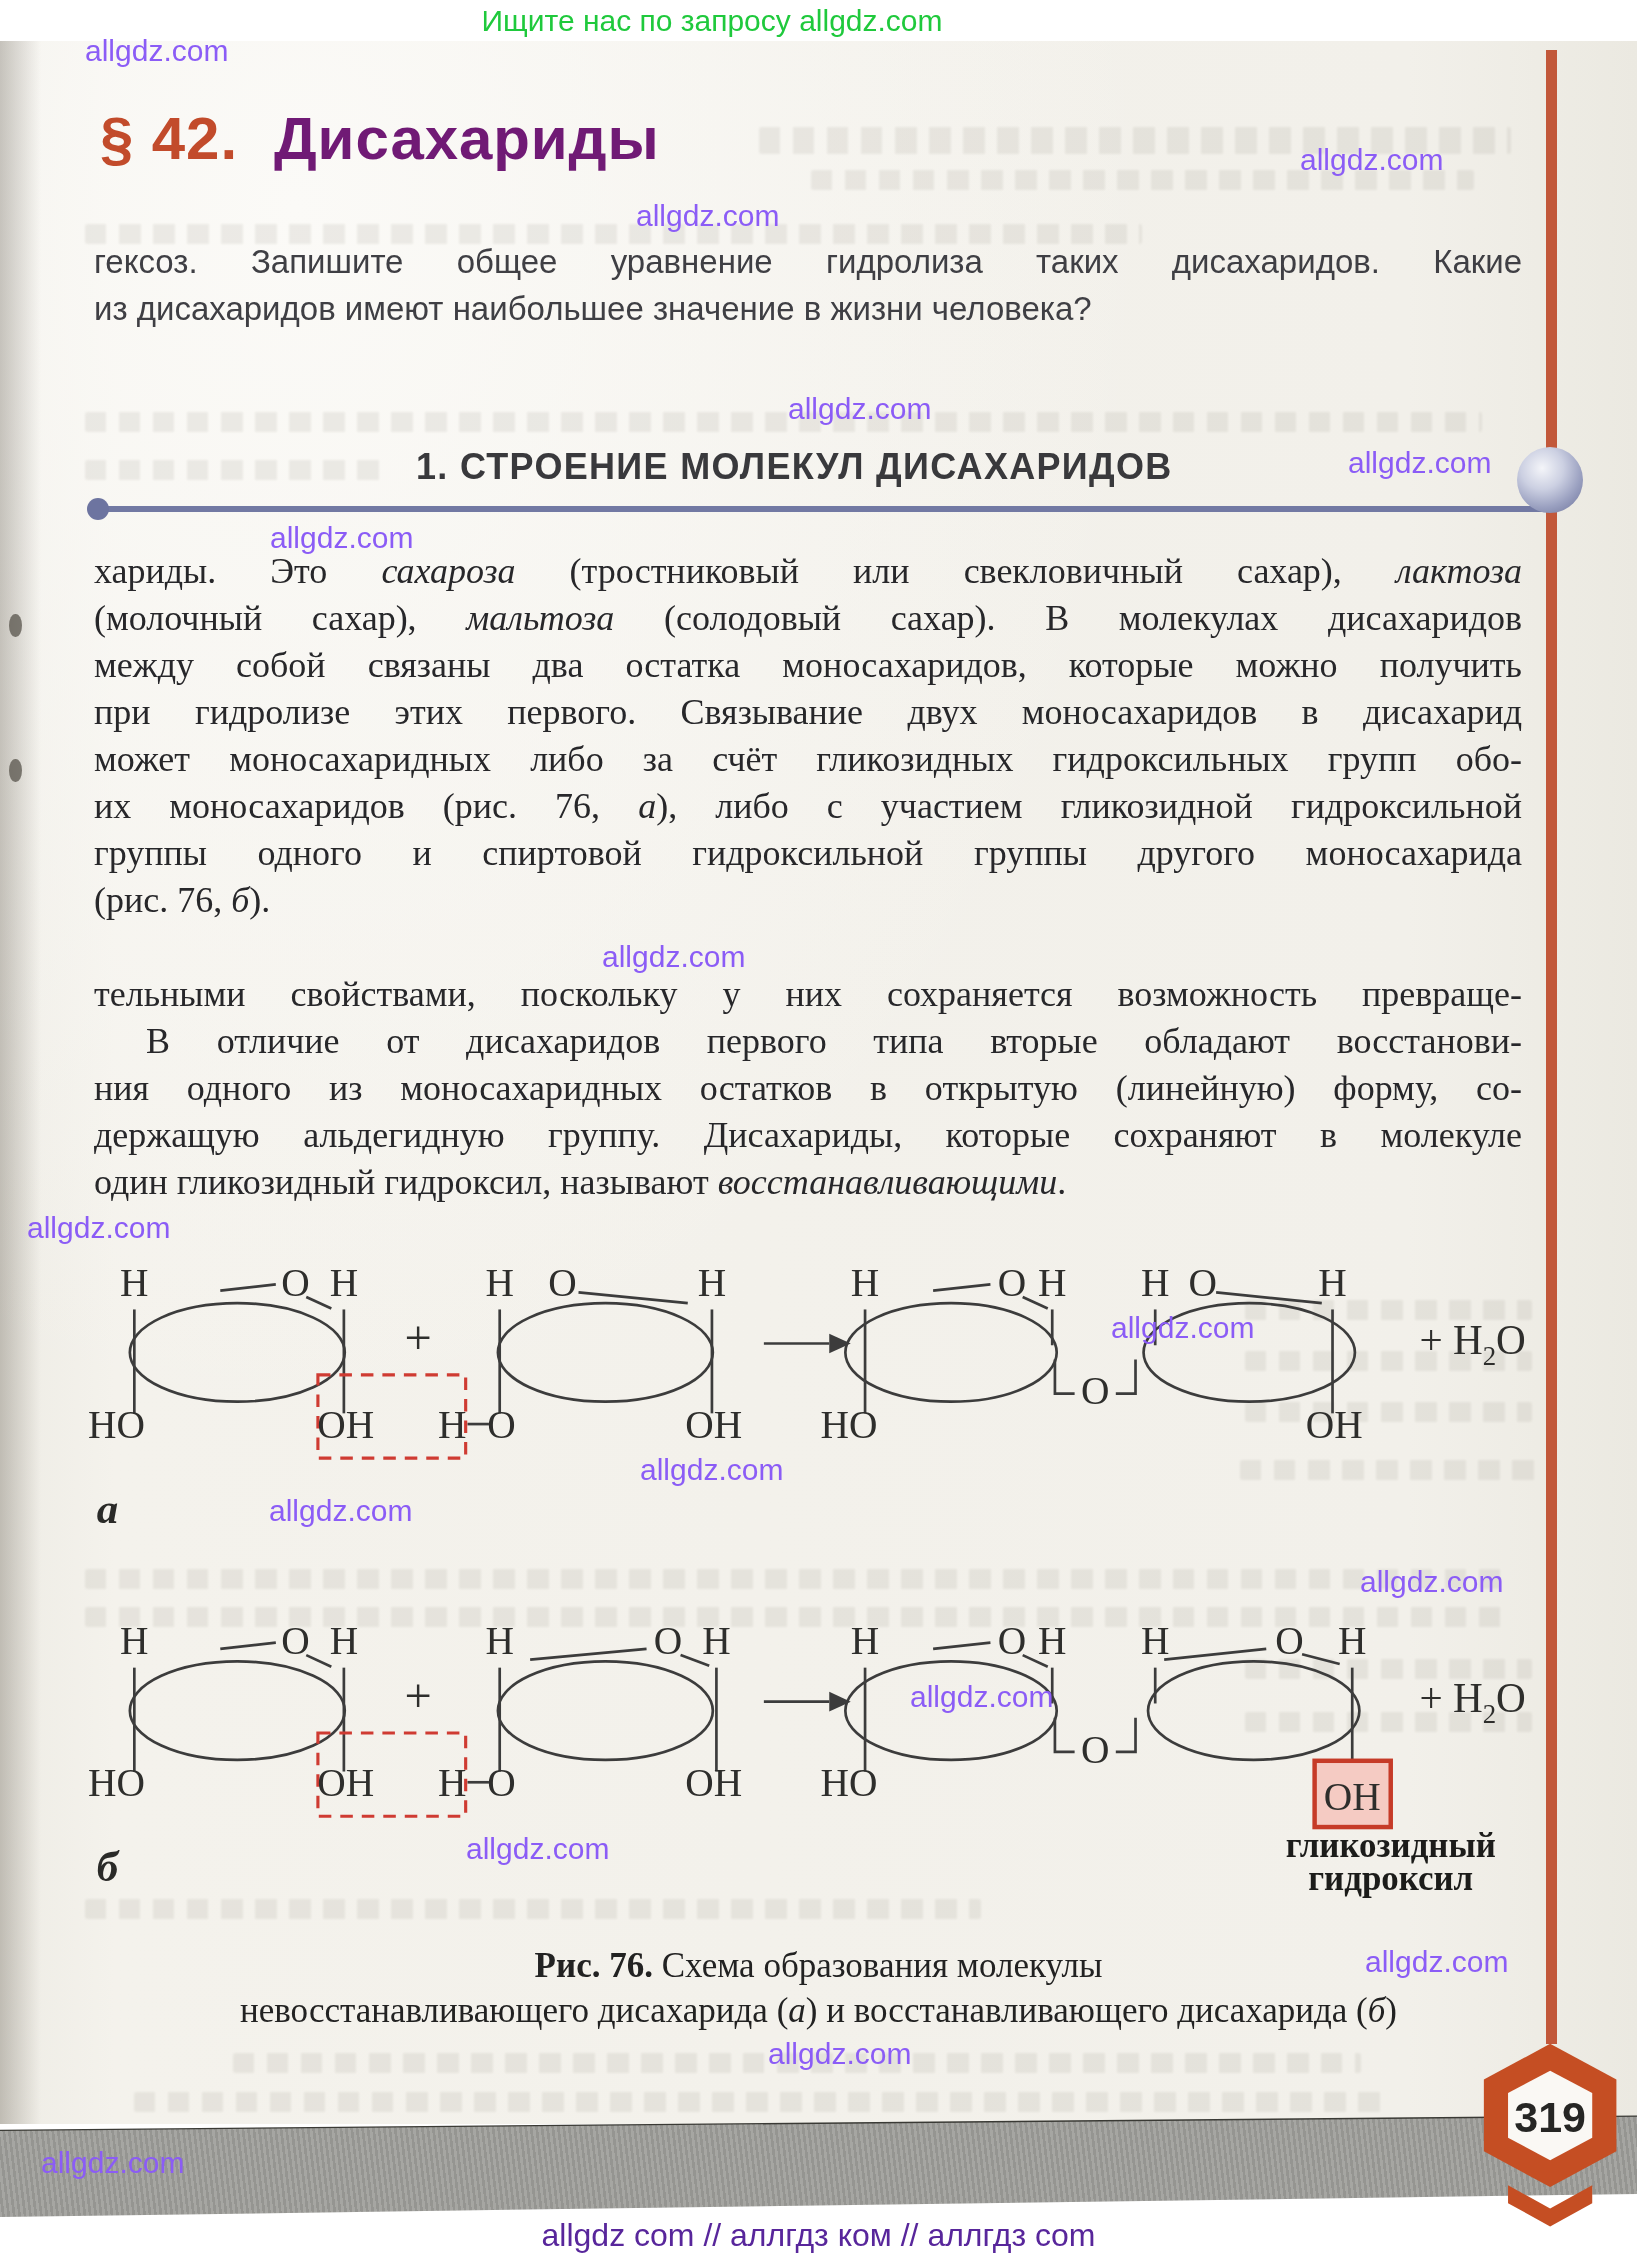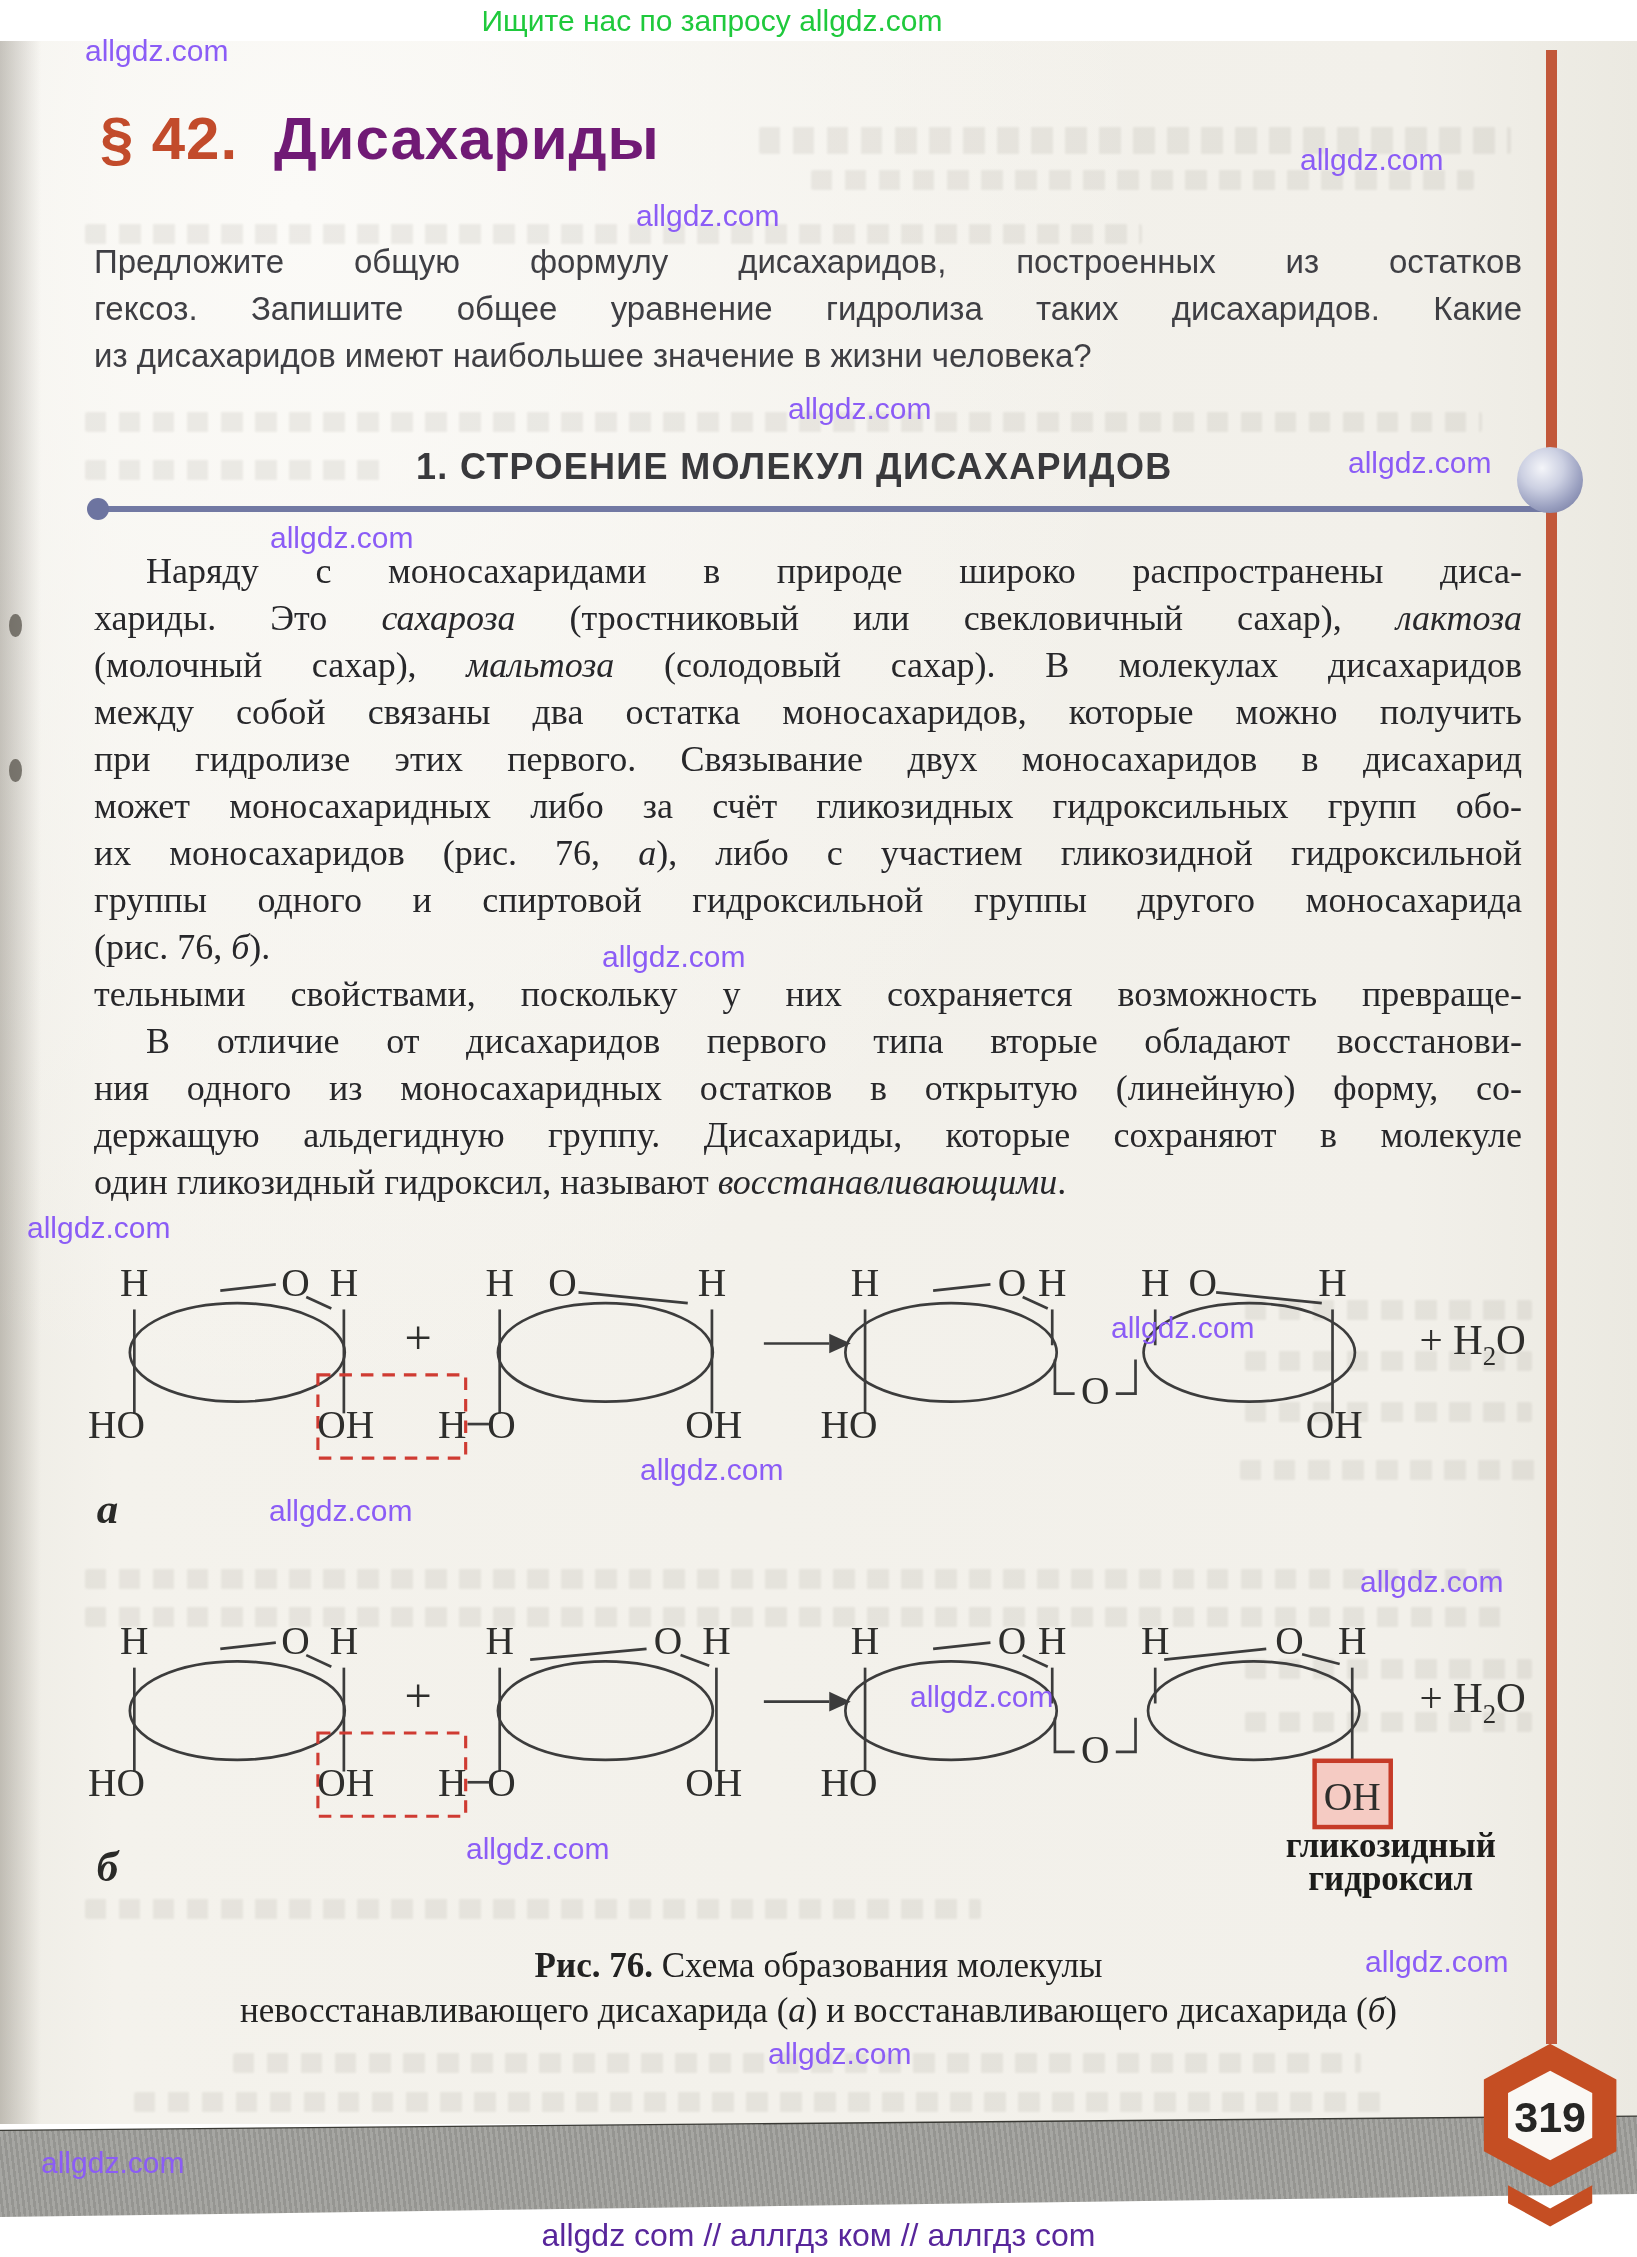--- a/index.html
+++ b/index.html
@@ -91,33 +91,31 @@
 
   <div class="abs" id="orange-vline"></div>
 
   <div class="abs" id="banner-top">Ищите нас по запросу allgdz.com</div>
 
   <div class="abs" id="title-row">
     <span id="sec-num">§ 42.</span><span id="sec-title">Дисахариды</span>
   </div>
 
   <div class="abs" id="intro">
-      <div class="tline just">Предложите общую формулу дисахаридов, построенных из остатков</div>
       <div class="tline just">гексоз. Запишите общее уравнение гидролиза таких дисахаридов. Какие</div>
       <div class="tline">из дисахаридов имеют наибольшее значение в жизни человека?</div>
     </div>
 
   <div class="abs" id="subheading">1. СТРОЕНИЕ МОЛЕКУЛ ДИСАХАРИДОВ</div>
 
   <div class="abs" id="blue-rule"></div>
   <div class="abs" id="blue-dot"></div>
   <div class="abs" id="sphere"></div>
 
   <div class="abs para" id="para1">
-      <div class="tline just indent">Наряду с моносахаридами в природе широко распространены диса-</div>
       <div class="tline just">хариды. Это <i>сахароза</i> (тростниковый или свекловичный сахар), <i>лактоза</i></div>
       <div class="tline just">(молочный сахар), <i>мальтоза</i> (солодовый сахар). В молекулах дисахаридов</div>
       <div class="tline just">между собой связаны два остатка моносахаридов, которые можно получить</div>
       <div class="tline just">при гидролизе этих первого. Связывание двух моносахаридов в дисахарид</div>
       <div class="tline just">может моносахаридных либо за счёт гликозидных гидроксильных групп обо-</div>
       <div class="tline just">их моносахаридов (рис. 76, <i>а</i>), либо с участием гликозидной гидроксильной</div>
       <div class="tline just">группы одного и спиртовой гидроксильной группы другого моносахарида</div>
       <div class="tline">(рис. 76, <i>б</i>).</div>
     </div>
   <div class="abs para" id="para2">

